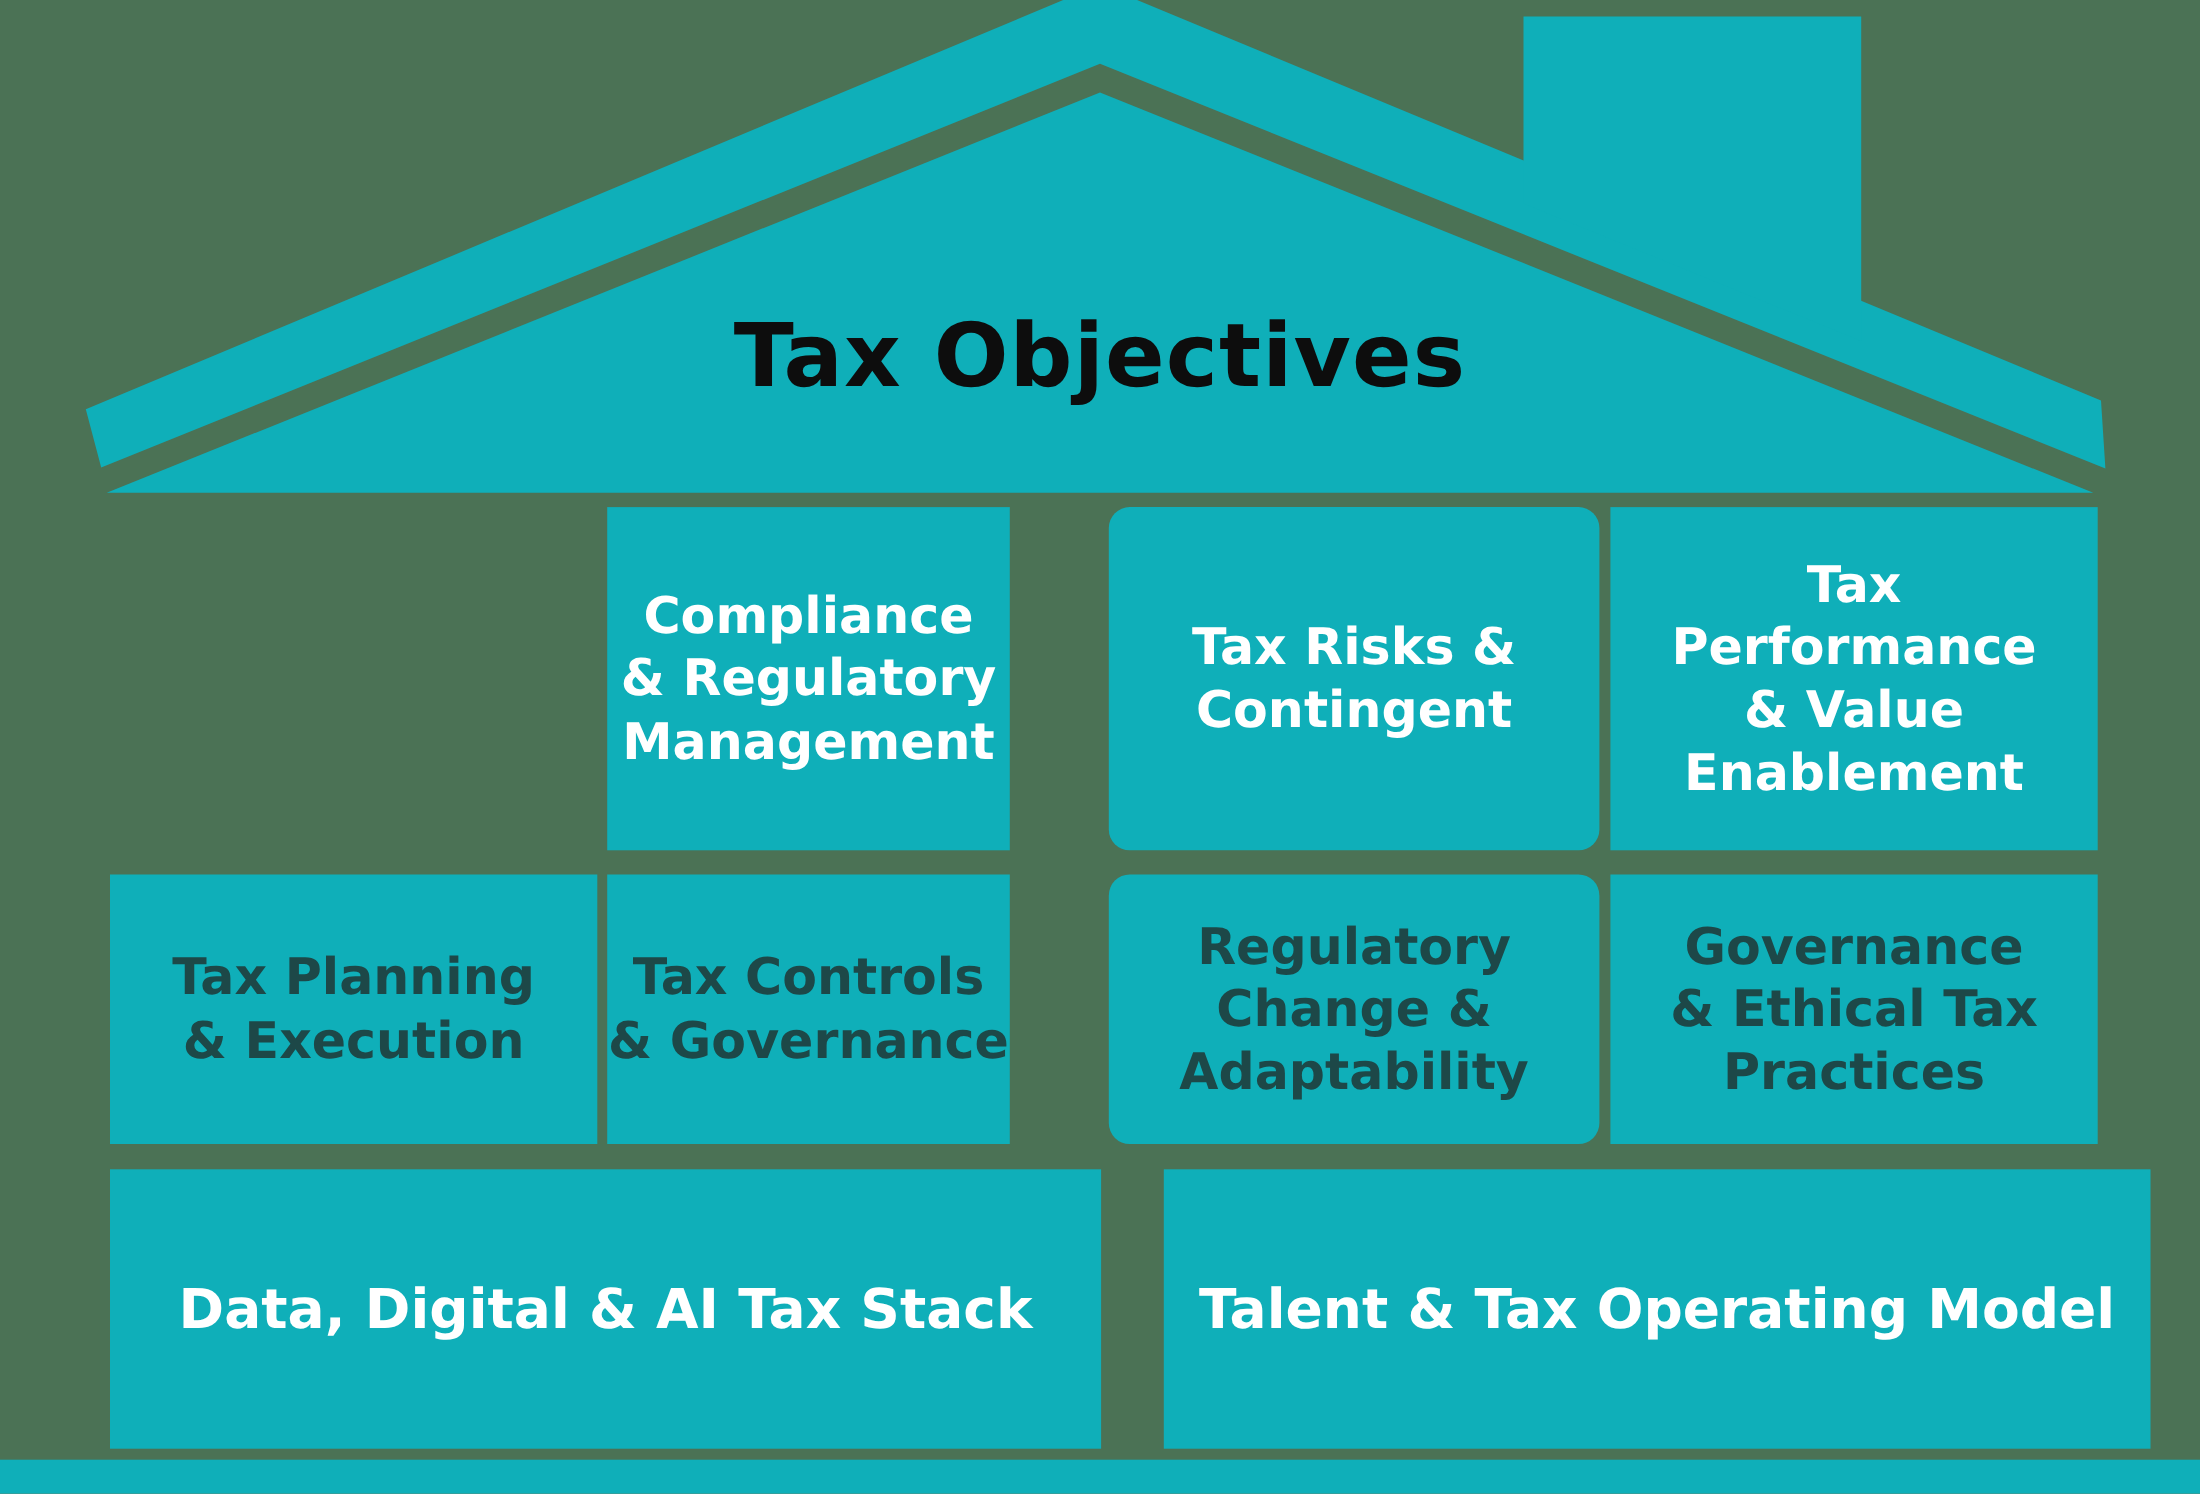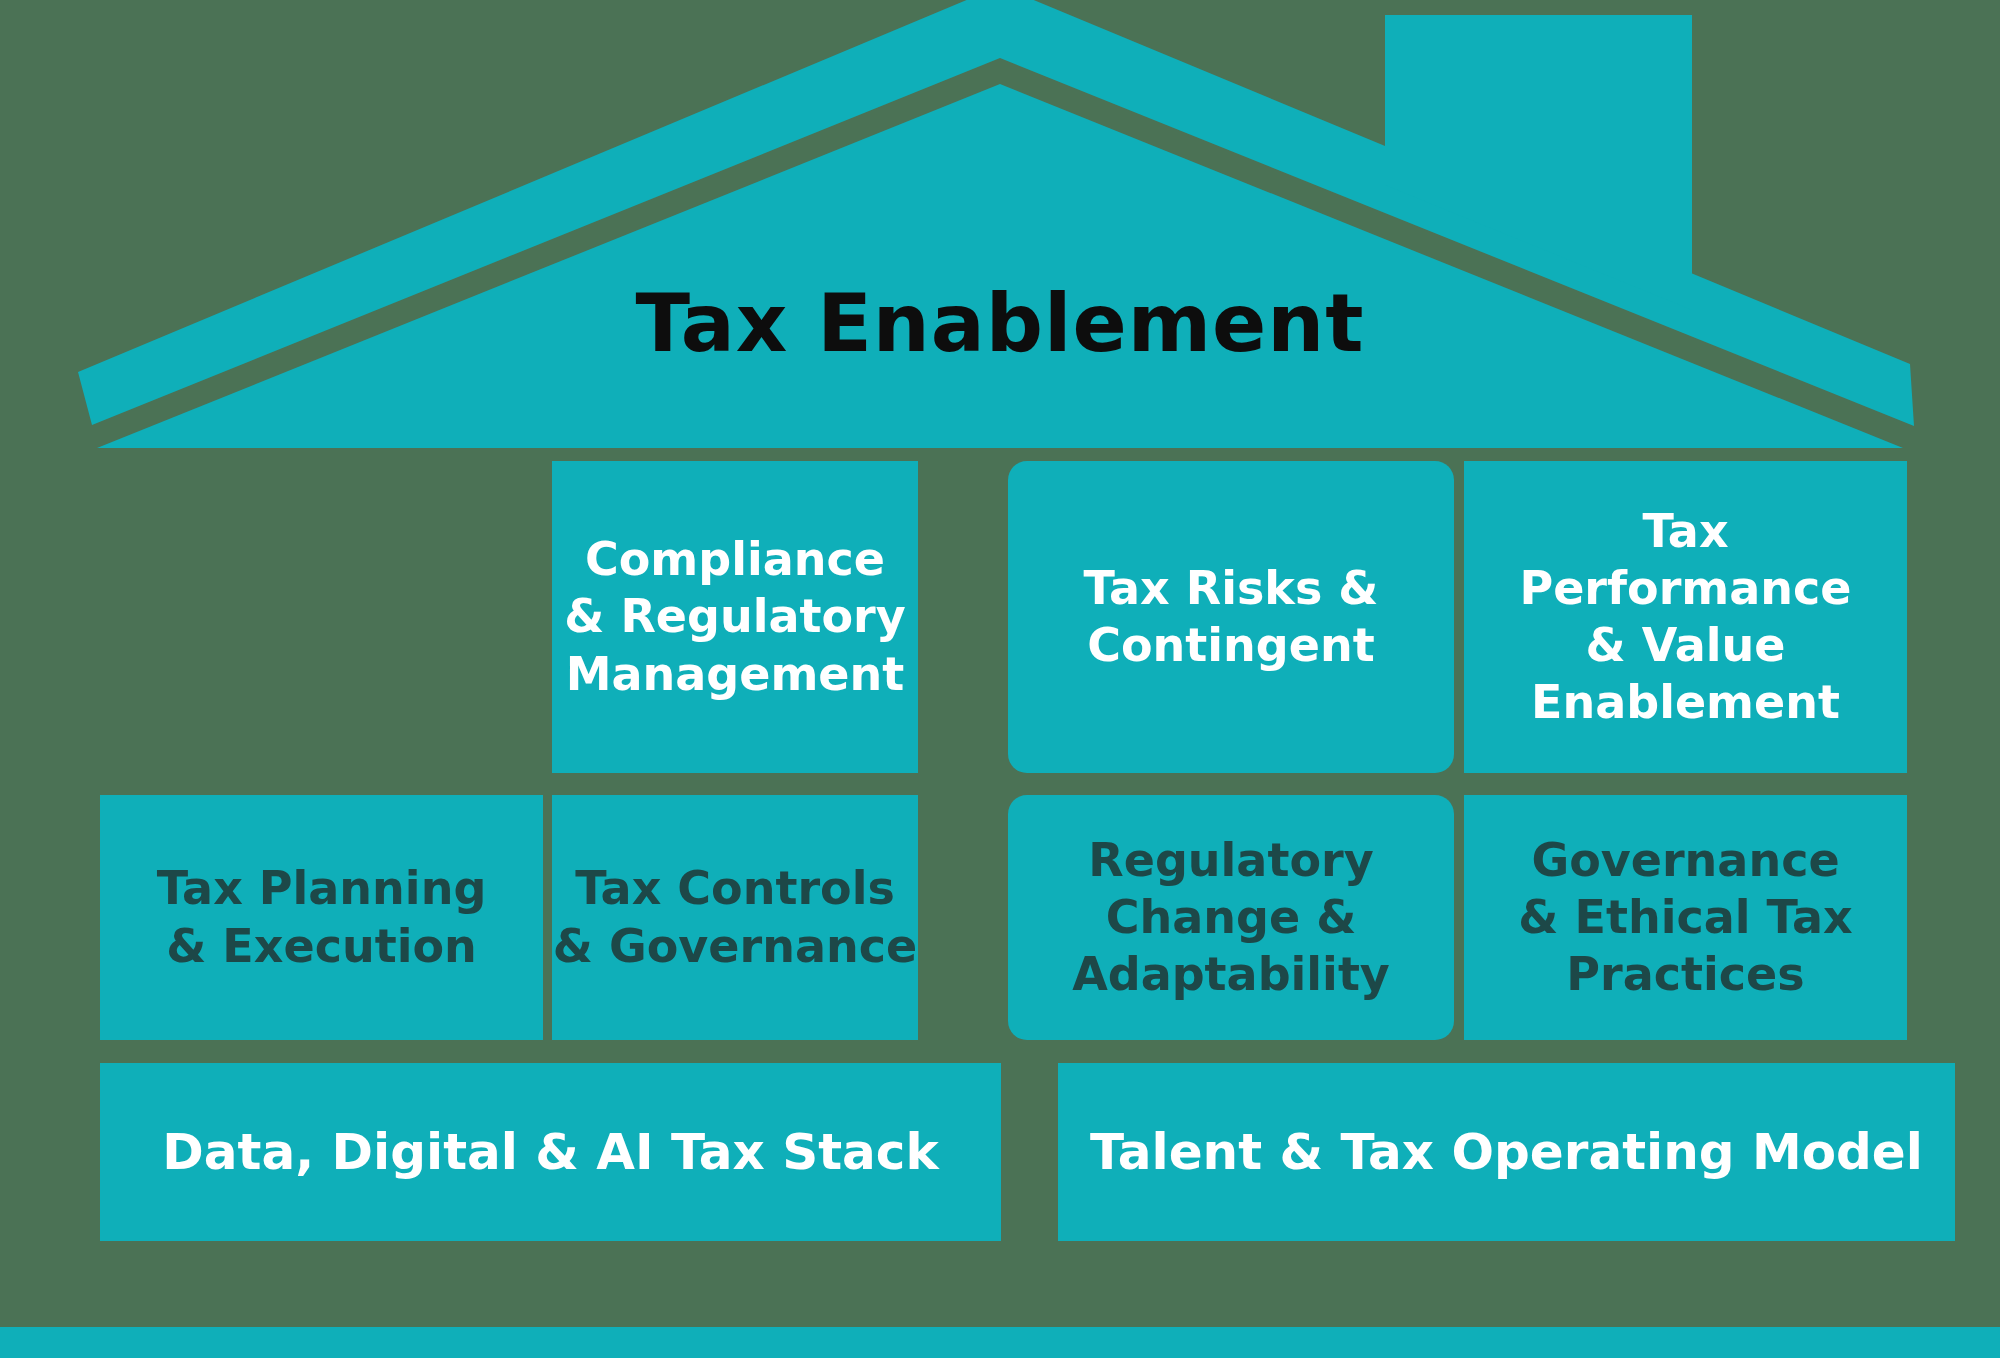--- a/index.html
+++ b/index.html
@@ -41,21 +41,21 @@
     font-weight: 700;
     line-height: 1.24;
   }
   .box.light { color: var(--color-light_text, #FFFFFF); font-size: 46px; }
   .box.dark  { color: var(--color-dark_text,  #1D4848); font-size: 46px; }
   .box.wide  { color: var(--color-light_text, #FFFFFF); font-size: 50px; }
 
   
   .r1 { top: 461px; height: 312px; }
   .r2 { top: 795px; height: 245px; }
-  .r3 { top: 1063px; height: 178px; }
+  .r3 { top: 1063px; height: 254px; }
   .c1 { left: 100px;  width: 443px; }
   .c2 { left: 552px;  width: 366px; }
   .c3 { left: 1008px; width: 446px; border-radius: 19px; }
   .c4 { left: 1464px; width: 443px; }
   .cA { left: 100px;  width: 901px; }
   .cB { left: 1058px; width: 897px; }
 
   .foundation {
     position: absolute;
     left: 0; top: 1327px;
@@ -70,21 +70,21 @@
 
   <svg class="house-art" viewBox="0 0 2000 1358" aria-hidden="true">
 
     <polygon class="roof-shape" points="97,448 1000,84 1903,448"></polygon>
 
     <polygon class="roof-shape" points="78,372 1000,-14 1910,364 1914,426 1000,58 92,425"></polygon>
 
     <polygon class="roof-shape" points="1385,15 1692,15 1692,310 1385,185"></polygon>
   </svg>
 
-  <div class="diagram-title">Tax Enablement</div>
+  <div class="diagram-title">Tax Objectives</div>
 
   <div class="box light r1 c2">
     <span>Compliance
 &amp; Regulatory
 Management</span>
   </div>
   <div class="box light r1 c3">
     <span>Tax Risks &amp;
 Contingent</span>
   </div>

